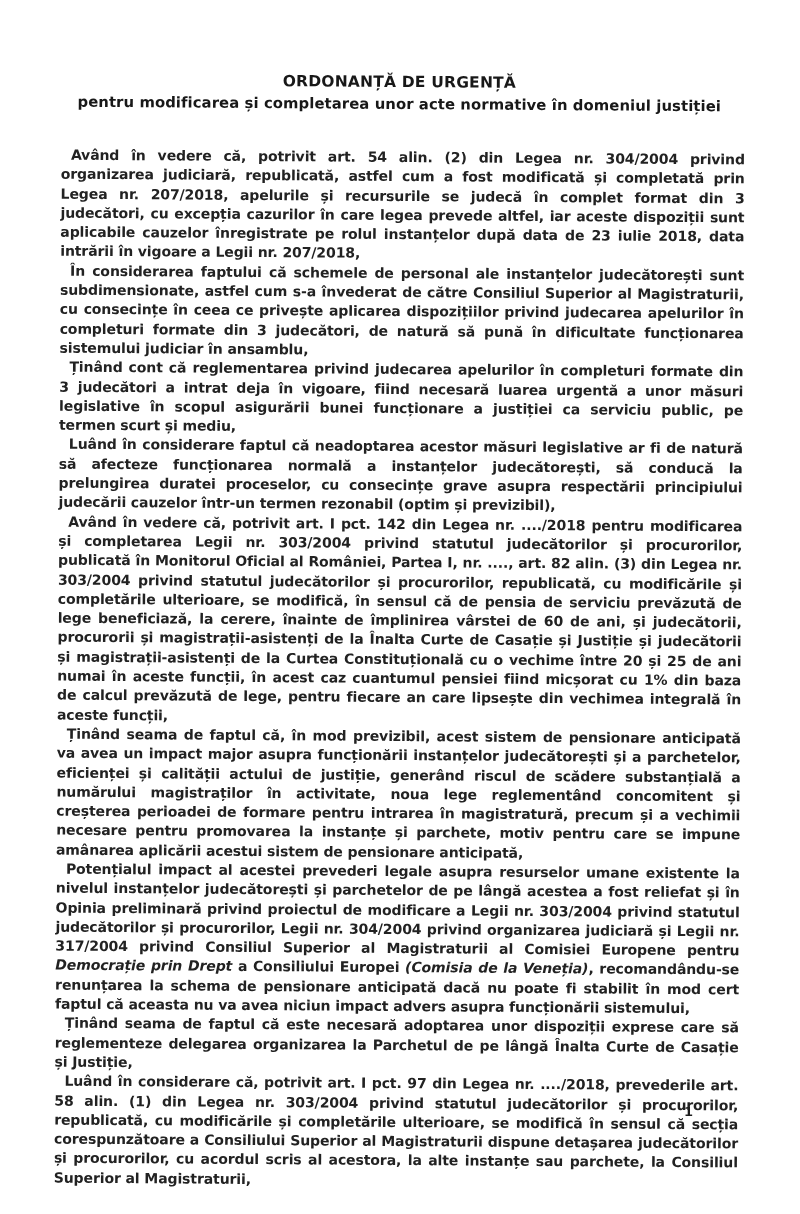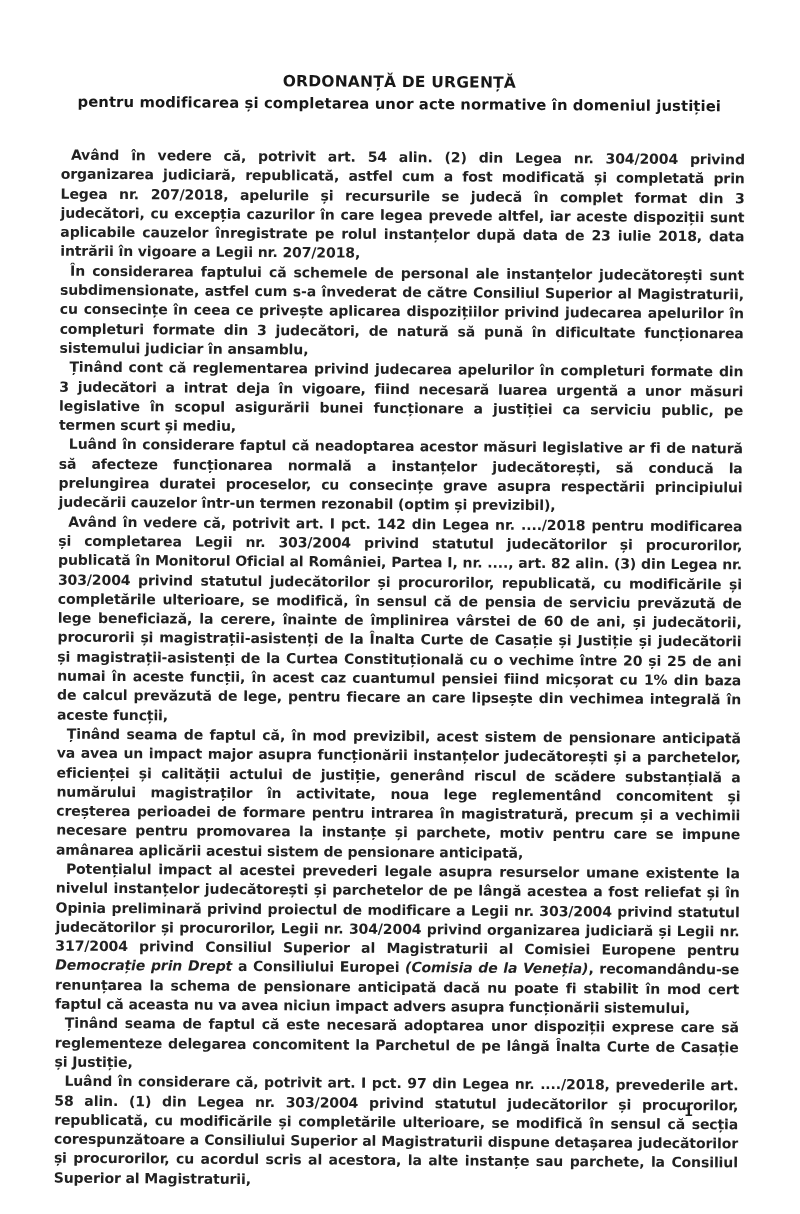--- a/index.html
+++ b/index.html
@@ -79,18 +79,18 @@
       <div class="title-line2">pentru modificarea și completarea unor acte normative în domeniul justiției</div>
     </div>
     <div class="paragraphs">
         <p class="para"><span>Având în vedere că, potrivit art. 54 alin. (2) din Legea nr. 304/2004 privind organizarea judiciară, republicată, astfel cum a fost modificată și completată prin Legea nr. 207/2018, apelurile și recursurile se judecă în complet format din 3 judecători, cu excepția cazurilor în care legea prevede altfel, iar aceste dispoziții sunt aplicabile cauzelor înregistrate pe rolul instanțelor după data de 23 iulie 2018, data intrării în vigoare a Legii nr. 207/2018,</span></p>
         <p class="para"><span>În considerarea faptului că schemele de personal ale instanțelor judecătorești sunt subdimensionate, astfel cum s-a învederat de către Consiliul Superior al Magistraturii, cu consecințe în ceea ce privește aplicarea dispozițiilor privind judecarea apelurilor în completuri formate din 3 judecători, de natură să pună în dificultate funcționarea sistemului judiciar în ansamblu,</span></p>
         <p class="para"><span>Ținând cont că reglementarea privind judecarea apelurilor în completuri formate din 3 judecători a intrat deja în vigoare, fiind necesară luarea urgentă a unor măsuri legislative în scopul asigurării bunei funcționare a justiției ca serviciu public, pe termen scurt și mediu,</span></p>
         <p class="para"><span>Luând în considerare faptul că neadoptarea acestor măsuri legislative ar fi de natură să afecteze funcționarea normală a instanțelor judecătorești, să conducă la prelungirea duratei proceselor, cu consecințe grave asupra respectării principiului judecării cauzelor într-un termen rezonabil (optim și previzibil),</span></p>
         <p class="para"><span>Având în vedere că, potrivit art. I pct. 142 din Legea nr. ..../2018 pentru modificarea și completarea Legii nr. 303/2004 privind statutul judecătorilor și procurorilor, publicată în Monitorul Oficial al României, Partea I, nr. ...., art. 82 alin. (3) din Legea nr. 303/2004 privind statutul judecătorilor și procurorilor, republicată, cu modificările și completările ulterioare, se modifică, în sensul că de pensia de serviciu prevăzută de lege beneficiază, la cerere, înainte de împlinirea vârstei de 60 de ani, și judecătorii, procurorii și magistrații-asistenți de la Înalta Curte de Casație și Justiție și judecătorii și magistrații-asistenți de la Curtea Constituțională cu o vechime între 20 și 25 de ani numai în aceste funcții, în acest caz cuantumul pensiei fiind micșorat cu 1% din baza de calcul prevăzută de lege, pentru fiecare an care lipsește din vechimea integrală în aceste funcții,</span></p>
         <p class="para"><span>Ținând seama de faptul că, în mod previzibil, acest sistem de pensionare anticipată va avea un impact major asupra funcționării instanțelor judecătorești și a parchetelor, eficienței și calității actului de justiție, generând riscul de scădere substanțială a numărului magistraților în activitate, noua lege reglementând concomitent și creșterea perioadei de formare pentru intrarea în magistratură, precum și a vechimii necesare pentru promovarea la instanțe și parchete, motiv pentru care se impune amânarea aplicării acestui sistem de pensionare anticipată,</span></p>
         <p class="para"><span>Potențialul impact al acestei prevederi legale asupra resurselor umane existente la nivelul instanțelor judecătorești și parchetelor de pe lângă acestea a fost reliefat și în Opinia preliminară privind proiectul de modificare a Legii nr. 303/2004 privind statutul judecătorilor și procurorilor, Legii nr. 304/2004 privind organizarea judiciară și Legii nr. 317/2004 privind Consiliul Superior al Magistraturii al Comisiei Europene pentru </span><span class="italic">Democrație prin Drept</span><span> a Consiliului Europei </span><span class="italic">(Comisia de la Veneția)</span><span>, recomandându-se renunțarea la schema de pensionare anticipată dacă nu poate fi stabilit în mod cert faptul că aceasta nu va avea niciun impact advers asupra funcționării sistemului,</span></p>
-        <p class="para"><span>Ținând seama de faptul că este necesară adoptarea unor dispoziții exprese care să reglementeze delegarea concomitent la Parchetul de pe lângă Înalta Curte de Casație și Justiție,</span></p>
+        <p class="para"><span>Ținând seama de faptul că este necesară adoptarea unor dispoziții exprese care să reglementeze delegarea organizarea la Parchetul de pe lângă Înalta Curte de Casație și Justiție,</span></p>
         <p class="para"><span>Luând în considerare că, potrivit art. I pct. 97 din Legea nr. ..../2018, prevederile art. 58 alin. (1) din Legea nr. 303/2004 privind statutul judecătorilor și procurorilor, republicată, cu modificările și completările ulterioare, se modifică în sensul că secția corespunzătoare a Consiliului Superior al Magistraturii dispune detașarea judecătorilor și procurorilor, cu acordul scris al acestora, la alte instanțe sau parchete, la Consiliul Superior al Magistraturii,</span></p>
       </div>
   </div>
   <div class="page-number">1</div>
 </div>
 
 </body></html>

